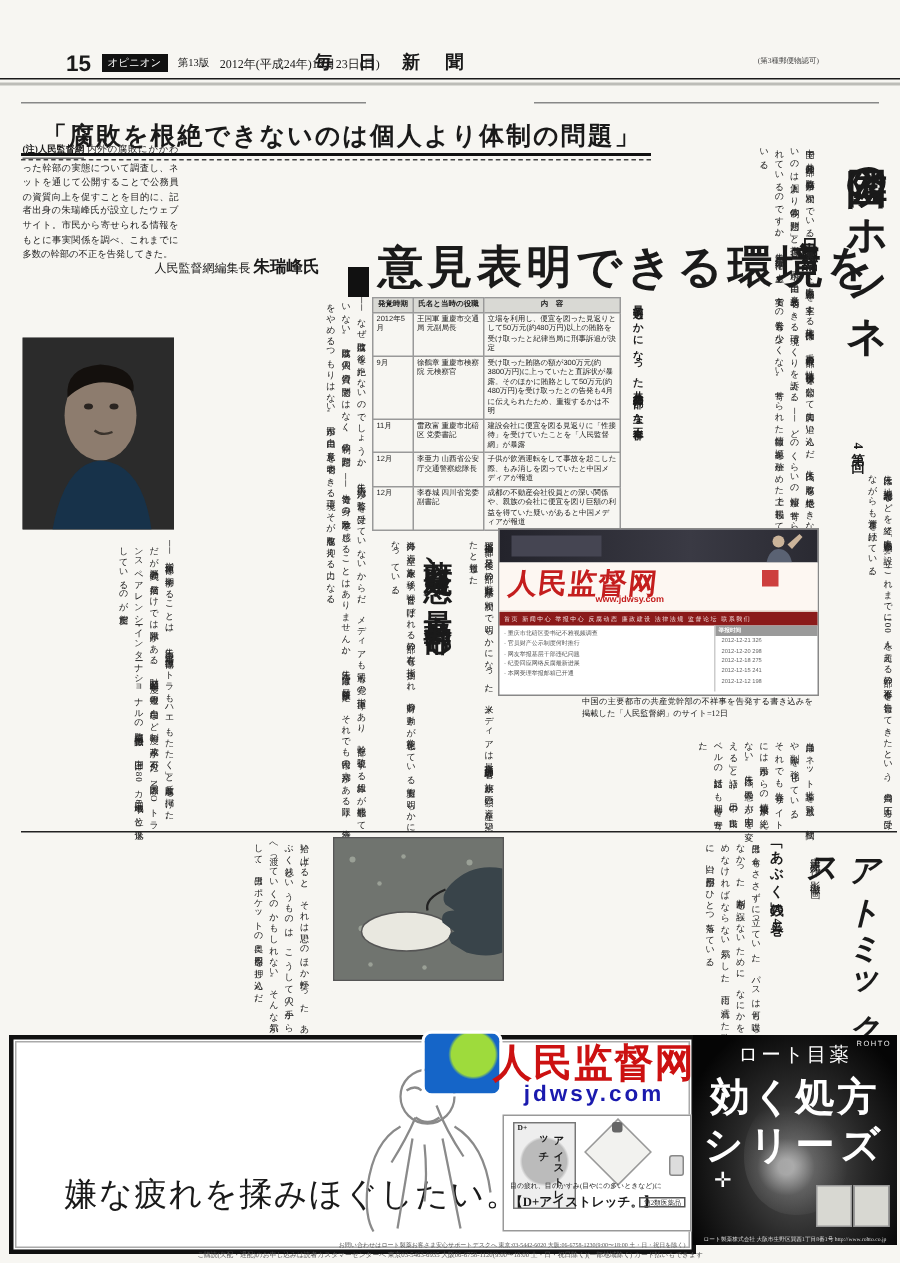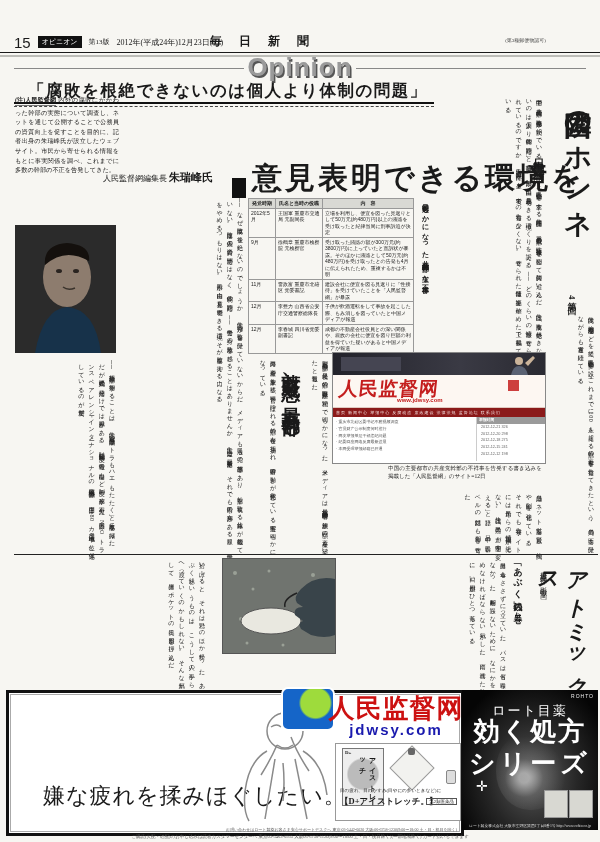--- a/index.html
+++ b/index.html
@@ -4,21 +4,21 @@
 <style>
   html,body{margin:0;padding:0;background:#c8c8c4;}
   #paper{position:relative;width:600px;height:842px;margin:0 auto;background:#f7f6f2;
          font-family:"Liberation Serif","DejaVu Serif",serif;color:#1a1a1a;overflow:hidden;}
   .abs{position:absolute;}
   .v{writing-mode:vertical-rl;}
   .body-col{font-size:6px;line-height:1.7;letter-spacing:.6px;text-align:justify;color:#222;}
   .hline{position:absolute;background:#1a1a1a;}
   
   #hdr{top:33px;left:14px;width:578px;height:18px;display:flex;align-items:center;gap:7px;}
-  #pagenum{font-size:15px;font-weight:normal;font-family:"Liberation Sans",sans-serif;}
+  #pagenum{font-size:15px;font-weight:bold;font-family:"Liberation Sans",sans-serif;margin-left:30px;}
   #sectag{background:#111;color:#fff;font-size:7px;padding:1px 4px;font-family:"Liberation Sans",sans-serif;}
   #edition{font-size:7px;}
   #hdate{font-size:8px;font-weight:normal;}
   #masthead{position:absolute;left:196px;top:0;font-size:12px;letter-spacing:17px;font-weight:bold;}
   #hnote{position:absolute;right:46px;top:4px;font-size:5px;color:#444;}
   
   #oplogo{top:52px;left:0;width:600px;text-align:center;font-family:"Liberation Sans",sans-serif;
           font-size:26px;font-weight:900;letter-spacing:1px;color:#9a9a9a;
           text-shadow:1.5px 1.5px 0 #555,-0.5px -0.5px 0 #e8e8e8;}
   .opline{top:68px;height:1px;background:#888;}
@@ -86,21 +86,21 @@
   #pkg .dplus{position:absolute;left:2px;top:1px;font-size:5px;font-weight:bold;}
   #bottle{position:absolute;left:60px;top:8px;width:30px;height:30px;border:1px solid #999;background:#f2f2ef;transform:rotate(45deg);}
   #bottle-cap{position:absolute;left:72px;top:4px;width:7px;height:7px;background:#666;border-radius:2px;}
   #mini-bottle{position:absolute;right:4px;top:26px;width:8px;height:12px;border:1px solid #888;border-radius:2px;background:#ddd;}
   #ad-desc{position:absolute;left:4px;top:44px;width:116px;font-size:4.6px;color:#222;}
   #ad-pname{position:absolute;left:4px;top:52px;font-size:8.5px;font-weight:bold;}
   #ad-class{position:absolute;right:3px;top:54px;font-size:4.5px;border:0.5px solid #555;padding:0 2px;}
   #ad-fine{position:absolute;left:0;bottom:1px;width:100%;text-align:right;font-size:4px;color:#555;padding-right:4px;box-sizing:border-box;}
   #ad-rohto{top:690px;left:462px;width:136px;height:140px;background:radial-gradient(ellipse at 52% 62%,#5a5a5a 0%,#262626 45%,#050505 82%);color:#fff;overflow:hidden;}
   #rh-logo{position:absolute;right:4px;top:3px;font-size:5px;letter-spacing:1px;color:#eee;font-family:"Liberation Sans",sans-serif;}
-  #rh-brand{position:absolute;left:0;top:12px;width:100%;text-align:center;font-size:13px;letter-spacing:2px;}
+  #rh-brand{position:absolute;left:0;top:4px;width:100%;text-align:center;font-size:13px;letter-spacing:2px;}
   #rh-t1{position:absolute;left:0;top:24px;width:100%;text-align:center;font-size:26px;font-weight:900;letter-spacing:2px;}
   #rh-t2{position:absolute;left:0;top:56px;width:100%;text-align:center;font-size:26px;font-weight:900;letter-spacing:4px;}
   #rh-drop{position:absolute;left:34px;top:40px;width:70px;height:80px;border-radius:50% 50% 48% 48%;
            background:radial-gradient(circle at 40% 60%,rgba(255,255,255,.5) 0 8%,rgba(255,255,255,.12) 30%,rgba(255,255,255,0) 65%);}
   #rh-spark{position:absolute;left:14px;top:88px;color:#fff;font-size:14px;}
   .rh-thumb{position:absolute;width:22px;height:26px;background:#d8d8d2;border:1px solid #999;}
   #rh-addr{position:absolute;left:0;bottom:2px;width:100%;text-align:center;font-size:3.8px;color:#ddd;}
   #foot{top:834px;left:0;width:600px;text-align:center;font-size:4.5px;color:#555;}
   .qrule1{top:102px;left:14px;width:420px;height:2px;background:#111;}
   .qrule2{top:106px;left:14px;width:420px;height:0;border-bottom:1px dashed #444;}
@@ -115,21 +115,20 @@
     <span id="sectag">オピニオン</span>
     <span id="edition">第13版</span>
     <span id="hdate">2012年(平成24年)12月23日(日)</span>
     <span id="masthead">毎日新聞</span>
     <span id="hnote">(第3種郵便物認可)</span>
   </div>
   <div class="hline abs" style="top:52px;left:0;width:600px;height:1px;"></div>
   <div class="abs" style="top:55px;left:0;width:600px;height:2px;background:#bdbdb8;"></div>
   <div class="abs opline" style="left:14px;width:230px;"></div>
   <div class="abs opline" style="right:14px;width:230px;"></div>
-  <div class="abs" id="oplogo">Opinion</div>
 
   <div class="abs" id="quote">「腐敗を根絶できないのは個人より体制の問題」</div>
   <div class="abs qrule1"></div>
   <div class="abs qrule2"></div>
 
   <div class="abs v" id="series-title">隣国のホンネ</div>
   <div class="abs v" id="series-sub">日中民間対話</div>
   <div class="abs v" id="series-ep">第4回</div>
 
   <div class="abs" id="mainhead">意見表明できる環境を</div>

